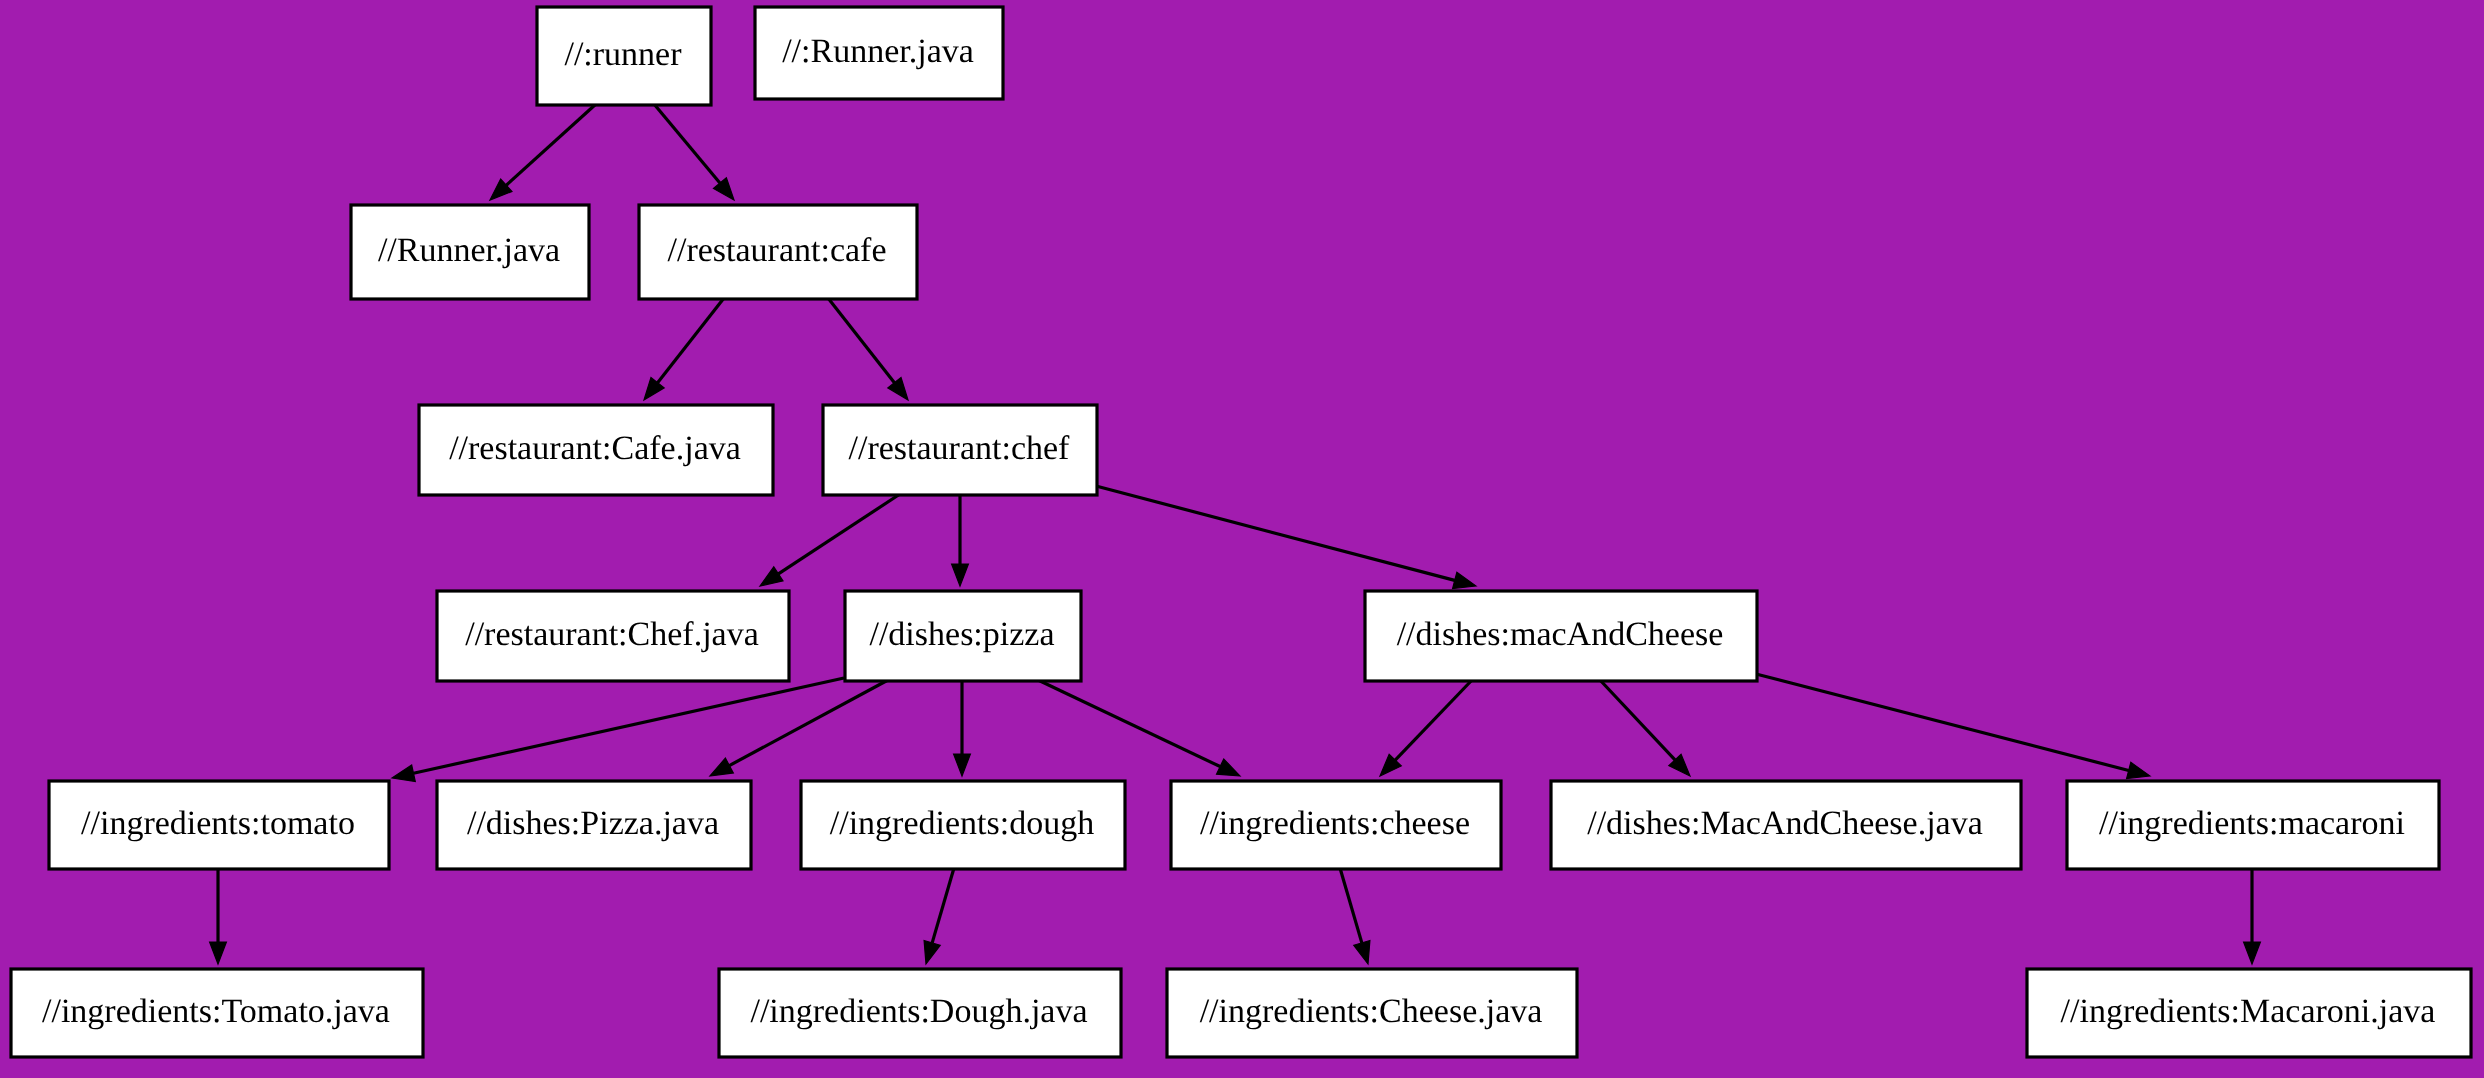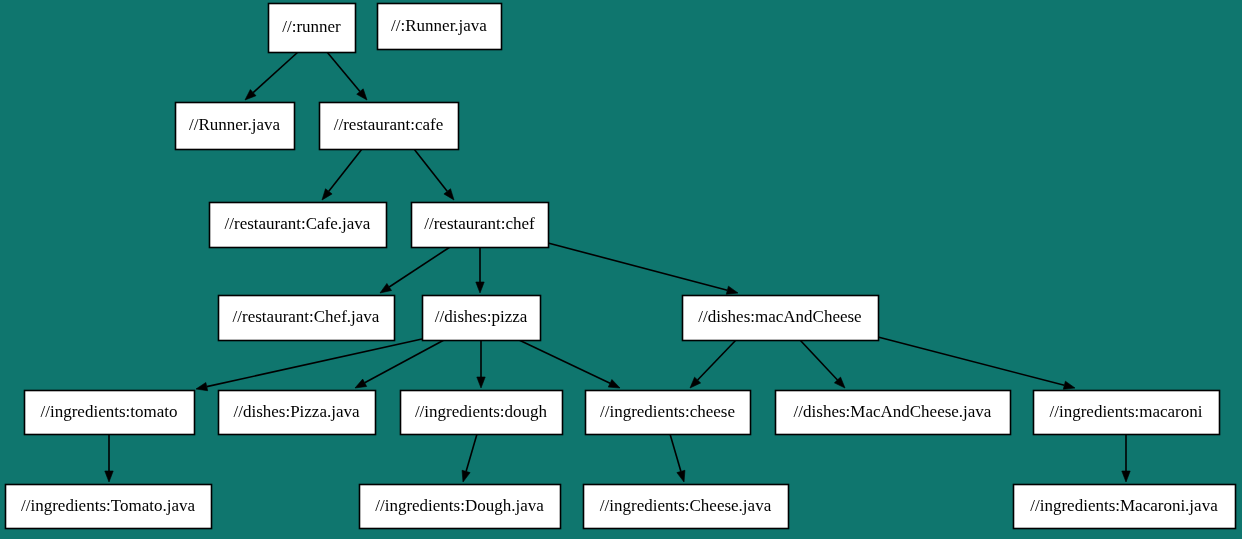--- a/index.html
+++ b/index.html
@@ -4,21 +4,21 @@
 <style>
   html, body {
     margin: 0;
     padding: 0;
     background: #ffffff;
   }
   #graph-root {
     position: relative;
     width: 1242px;
     height: 539px;
-    background: #0f766e;
+    background: #a21caf;
     overflow: hidden;
     font-family: "Liberation Serif", "DejaVu Serif", serif;
   }
   svg#graph-canvas {
     position: absolute;
     left: 0;
     top: 0;
     width: 1242px;
     height: 539px;
     display: block;

